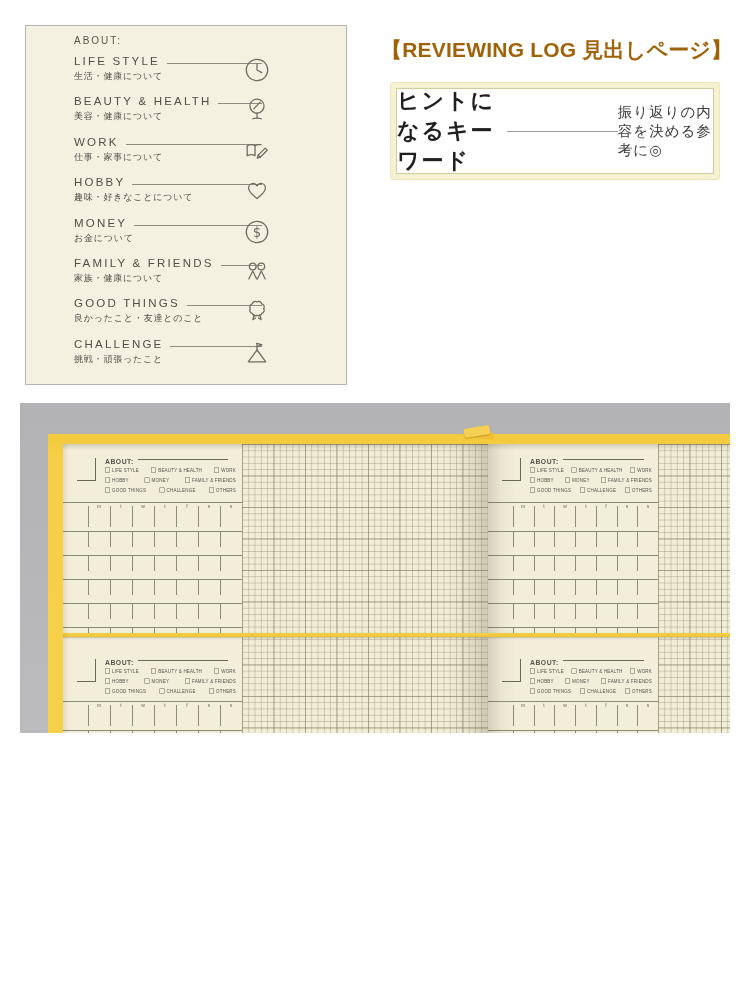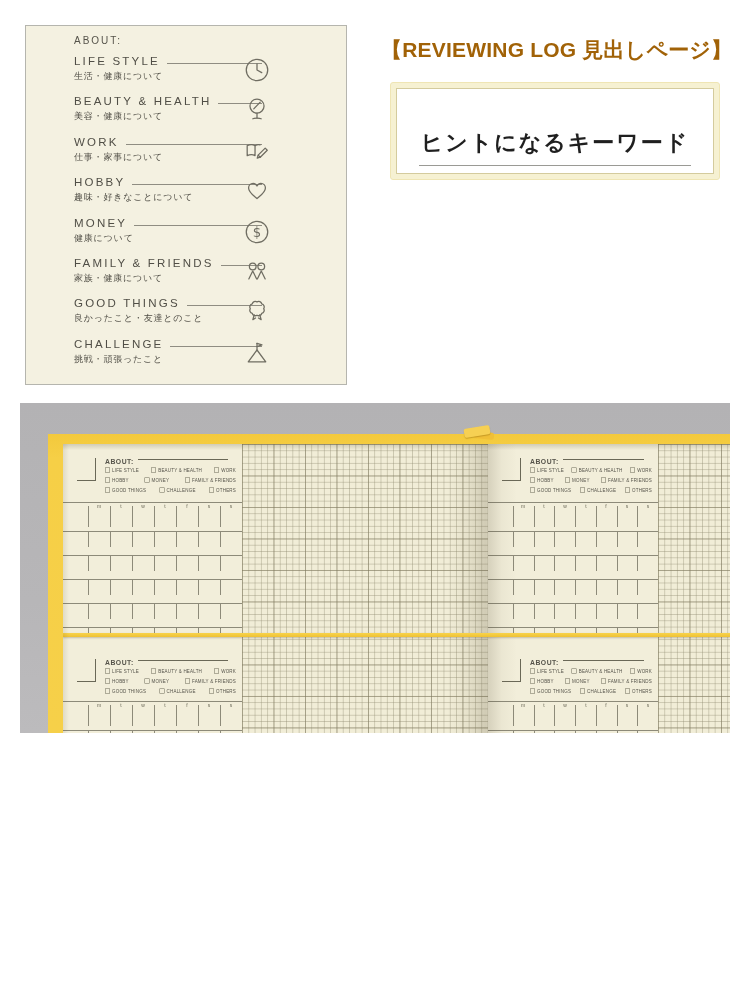--- a/index.html
+++ b/index.html
@@ -28,21 +28,21 @@
   .headline{
     position:absolute;left:381px;top:36px;width:350px;
     font-size:21px;font-weight:bold;color:#a16207;letter-spacing:0.2px;white-space:nowrap;
   }
   .kw-outer{
     position:absolute;left:390px;top:82px;width:330px;height:98px;box-sizing:border-box;
     background:#f6f1d2;border:1px solid #efe5b4;border-radius:3px;padding:5px;
   }
   .kw-inner{
     background:#ffffff;border:1px solid #d4cb9d;height:100%;box-sizing:border-box;
-    display:flex;flex-direction:column;align-items:center;justify-content:flex-end;
+    display:flex;flex-direction:row;align-items:center;justify-content:center;
   }
   .kw-title{font-size:22px;font-weight:bold;letter-spacing:2px;color:#1f1f1f;}
   .kw-divider{width:272px;border-top:1px solid #9a9a95;margin:7px 0 7px 0;}
   .kw-sub{font-size:14.5px;color:#3a3a3a;letter-spacing:1px;}
 
   
   .photo{
     position:absolute;left:20px;top:403px;width:710px;height:330px;overflow:hidden;
     background:linear-gradient(180deg,#b3b2b4 0%,#b7b6b8 60%,#bcbbbd 100%);
   }
@@ -236,21 +236,21 @@
             <use href="#heart-icon" xlink:href="#heart-icon"></use>
           </svg>
         </span>
   </div>
 
   <div class="card-row">
     <div class="row-line">
       <span class="row-title">MONEY</span>
       <span class="row-rule"></span>
     </div>
-    <div class="row-sub">健康について</div>
+    <div class="row-sub">お金について</div>
     <span class="row-icon">
           <svg class="icon-svg" viewBox="0 0 26 26">
             <use href="#dollar-icon" xlink:href="#dollar-icon"></use>
           </svg>
         </span>
   </div>
 
   <div class="card-row">
     <div class="row-line">
       <span class="row-title">FAMILY &amp; FRIENDS</span>
@@ -291,20 +291,21 @@
   </div>
 </div>
 </div>
 
 <div class="headline">【REVIEWING LOG 見出しページ】</div>
 
 <div class="kw-outer">
   <div class="kw-inner">
     <div class="kw-title">ヒントになるキーワード</div>
     <div class="kw-divider"></div>
+    <div class="kw-sub">振り返りの内容を決める参考に◎</div>
   </div>
 </div>
 
 <div class="photo">
   <div class="cover"></div>
   <div class="ribbon">
       <span class="r2"></span>
       <span class="r1"></span>
     </div>
   <div class="pages">

